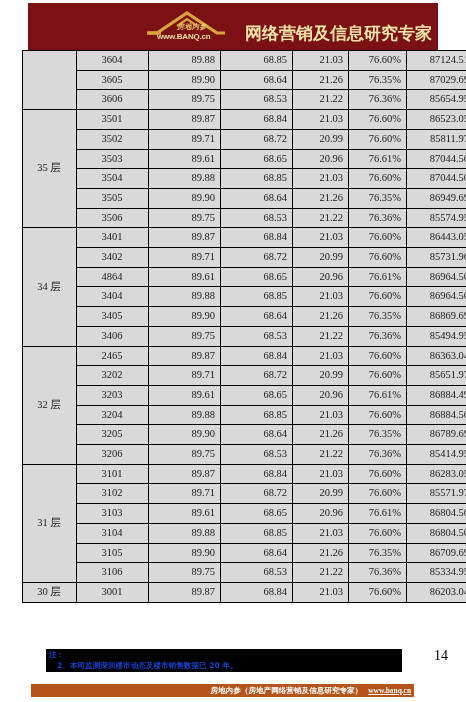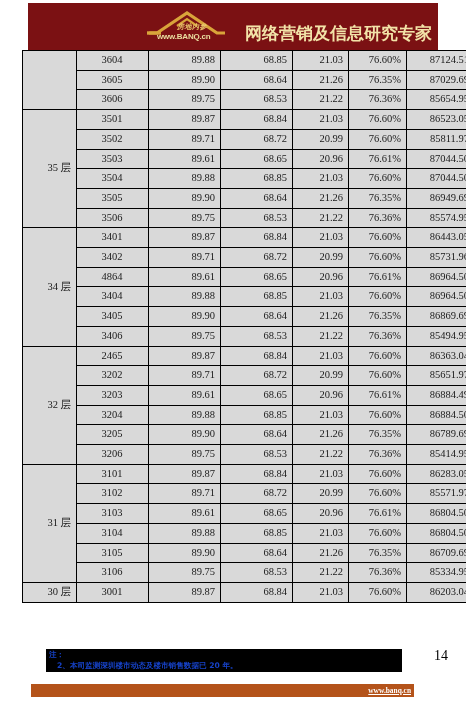--- a/index.html
+++ b/index.html
@@ -94,21 +94,21 @@
   table.data td {
     border: 1px solid #000000;
     background: #D9D9D9;
     height: 18.7px;
     font-size: 10.5px;
     color: #1a1a1a;
     font-family: "Liberation Serif", "DejaVu Serif", serif;
     padding: 0 5px 0 4px;
     line-height: 18.7px;
   }
-  td.c-floor   { width: 44px;  text-align: right; }
+  td.c-floor   { width: 44px;  text-align: center; }
   td.c-unit    { width: 62px;  text-align: center; }
   td.c-num     { text-align: right; }
   td.c-a       { width: 62px; }
   td.c-b       { width: 62px; }
   td.c-c       { width: 46px; margin-top: 25px; }
   td.c-d       { width: 48px; }
   td.c-e       { width: 58px; }
 
   
   .notes {
@@ -419,14 +419,15 @@
 </div>
 
 <div class="page-num">14</div>
 
 <div class="notes">
   <div class="n-title">注：</div>
   <div class="n-line">2、本司监测深圳楼市动态及楼市销售数据已 20 年。</div>
 </div>
 
 <div class="footer-bar">
+  <span>房地内参（房地产网络营销及信息研究专家）</span>
   <span class="f-url">www.banq.cn</span>
 </div>
 
 </body></html>

